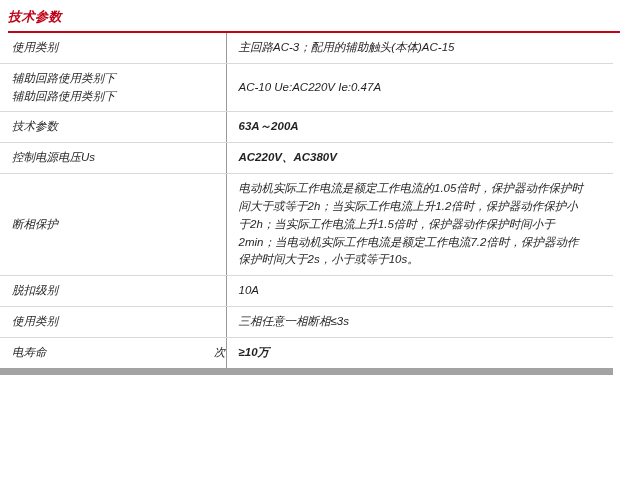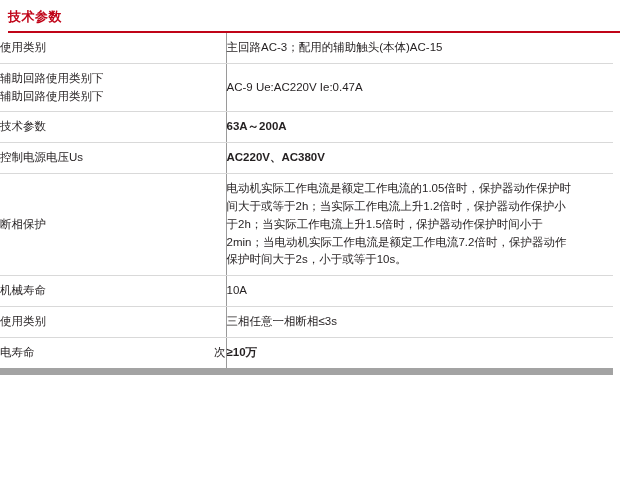--- a/index.html
+++ b/index.html
@@ -11,20 +11,21 @@
     width: 627px;
     height: 486px;
     font-family: "Liberation Sans", sans-serif;
     color: #231f20;
     overflow: hidden;
   }
   .page {
     position: relative;
     width: 627px;
     height: 486px;
+    font-style: italic;
   }
   
   .title-block {
     padding: 8px 0 0 8px;
   }
   .title-text {
     font-size: 13px;
     font-weight: bold;
     color: #c00418;
     letter-spacing: 0.5px;
@@ -39,21 +40,21 @@
   table.spec {
     border-collapse: collapse;
     width: 613px;
     margin: 0;
     table-layout: fixed;
   }
   table.spec td {
     vertical-align: middle;
     font-size: 11.5px;
     line-height: 1.55;
-    padding: 6px 0 6px 0;
+    padding: 6px 0 6px 12px;
     border-bottom: 1px solid #d9d9d9;
   }
   col.c-label { width: 148px; }
   col.c-unit  { width: 78px; }
   col.c-value { width: 387px; }
 
   td.label {
     color: #231f20;
   }
   td.unit {
@@ -97,21 +98,21 @@
         <td class="unit"></td>
         <td class="value">主回路AC-3；配用的辅助触头(本体)AC-15</td>
       </tr>
 
       <tr class="tall">
         <td class="label mline">
           <span>辅助回路使用类别下</span><br>
           <span>辅助回路使用类别下</span>
         </td>
         <td class="unit"></td>
-        <td class="value">AC-9   Ue:AC220V    Ie:0.47A</td>
+        <td class="value">AC-10   Ue:AC220V    Ie:0.47A</td>
       </tr>
 
       <tr>
         <td class="label">技术参数</td>
         <td class="unit"></td>
         <td class="value val-strong">63A～200A</td>
       </tr>
 
       <tr>
         <td class="label">控制电源电压Us</td>
@@ -121,21 +122,21 @@
 
       <tr>
         <td class="label">断相保护</td>
         <td class="unit"></td>
         <td class="value">
           <span class="para">电动机实际工作电流是额定工作电流的1.05倍时，保护器动作保护时间大于或等于2h；当实际工作电流上升1.2倍时，保护器动作保护小于2h；当实际工作电流上升1.5倍时，保护器动作保护时间小于2min；当电动机实际工作电流是额定工作电流7.2倍时，保护器动作保护时间大于2s，小于或等于10s。</span>
         </td>
       </tr>
 
       <tr>
-        <td class="label">机械寿命</td>
+        <td class="label">脱扣级别</td>
         <td class="unit"></td>
         <td class="value">10A</td>
       </tr>
 
       <tr>
         <td class="label">使用类别</td>
         <td class="unit"></td>
         <td class="value">三相任意一相断相≤3s</td>
       </tr>
 

